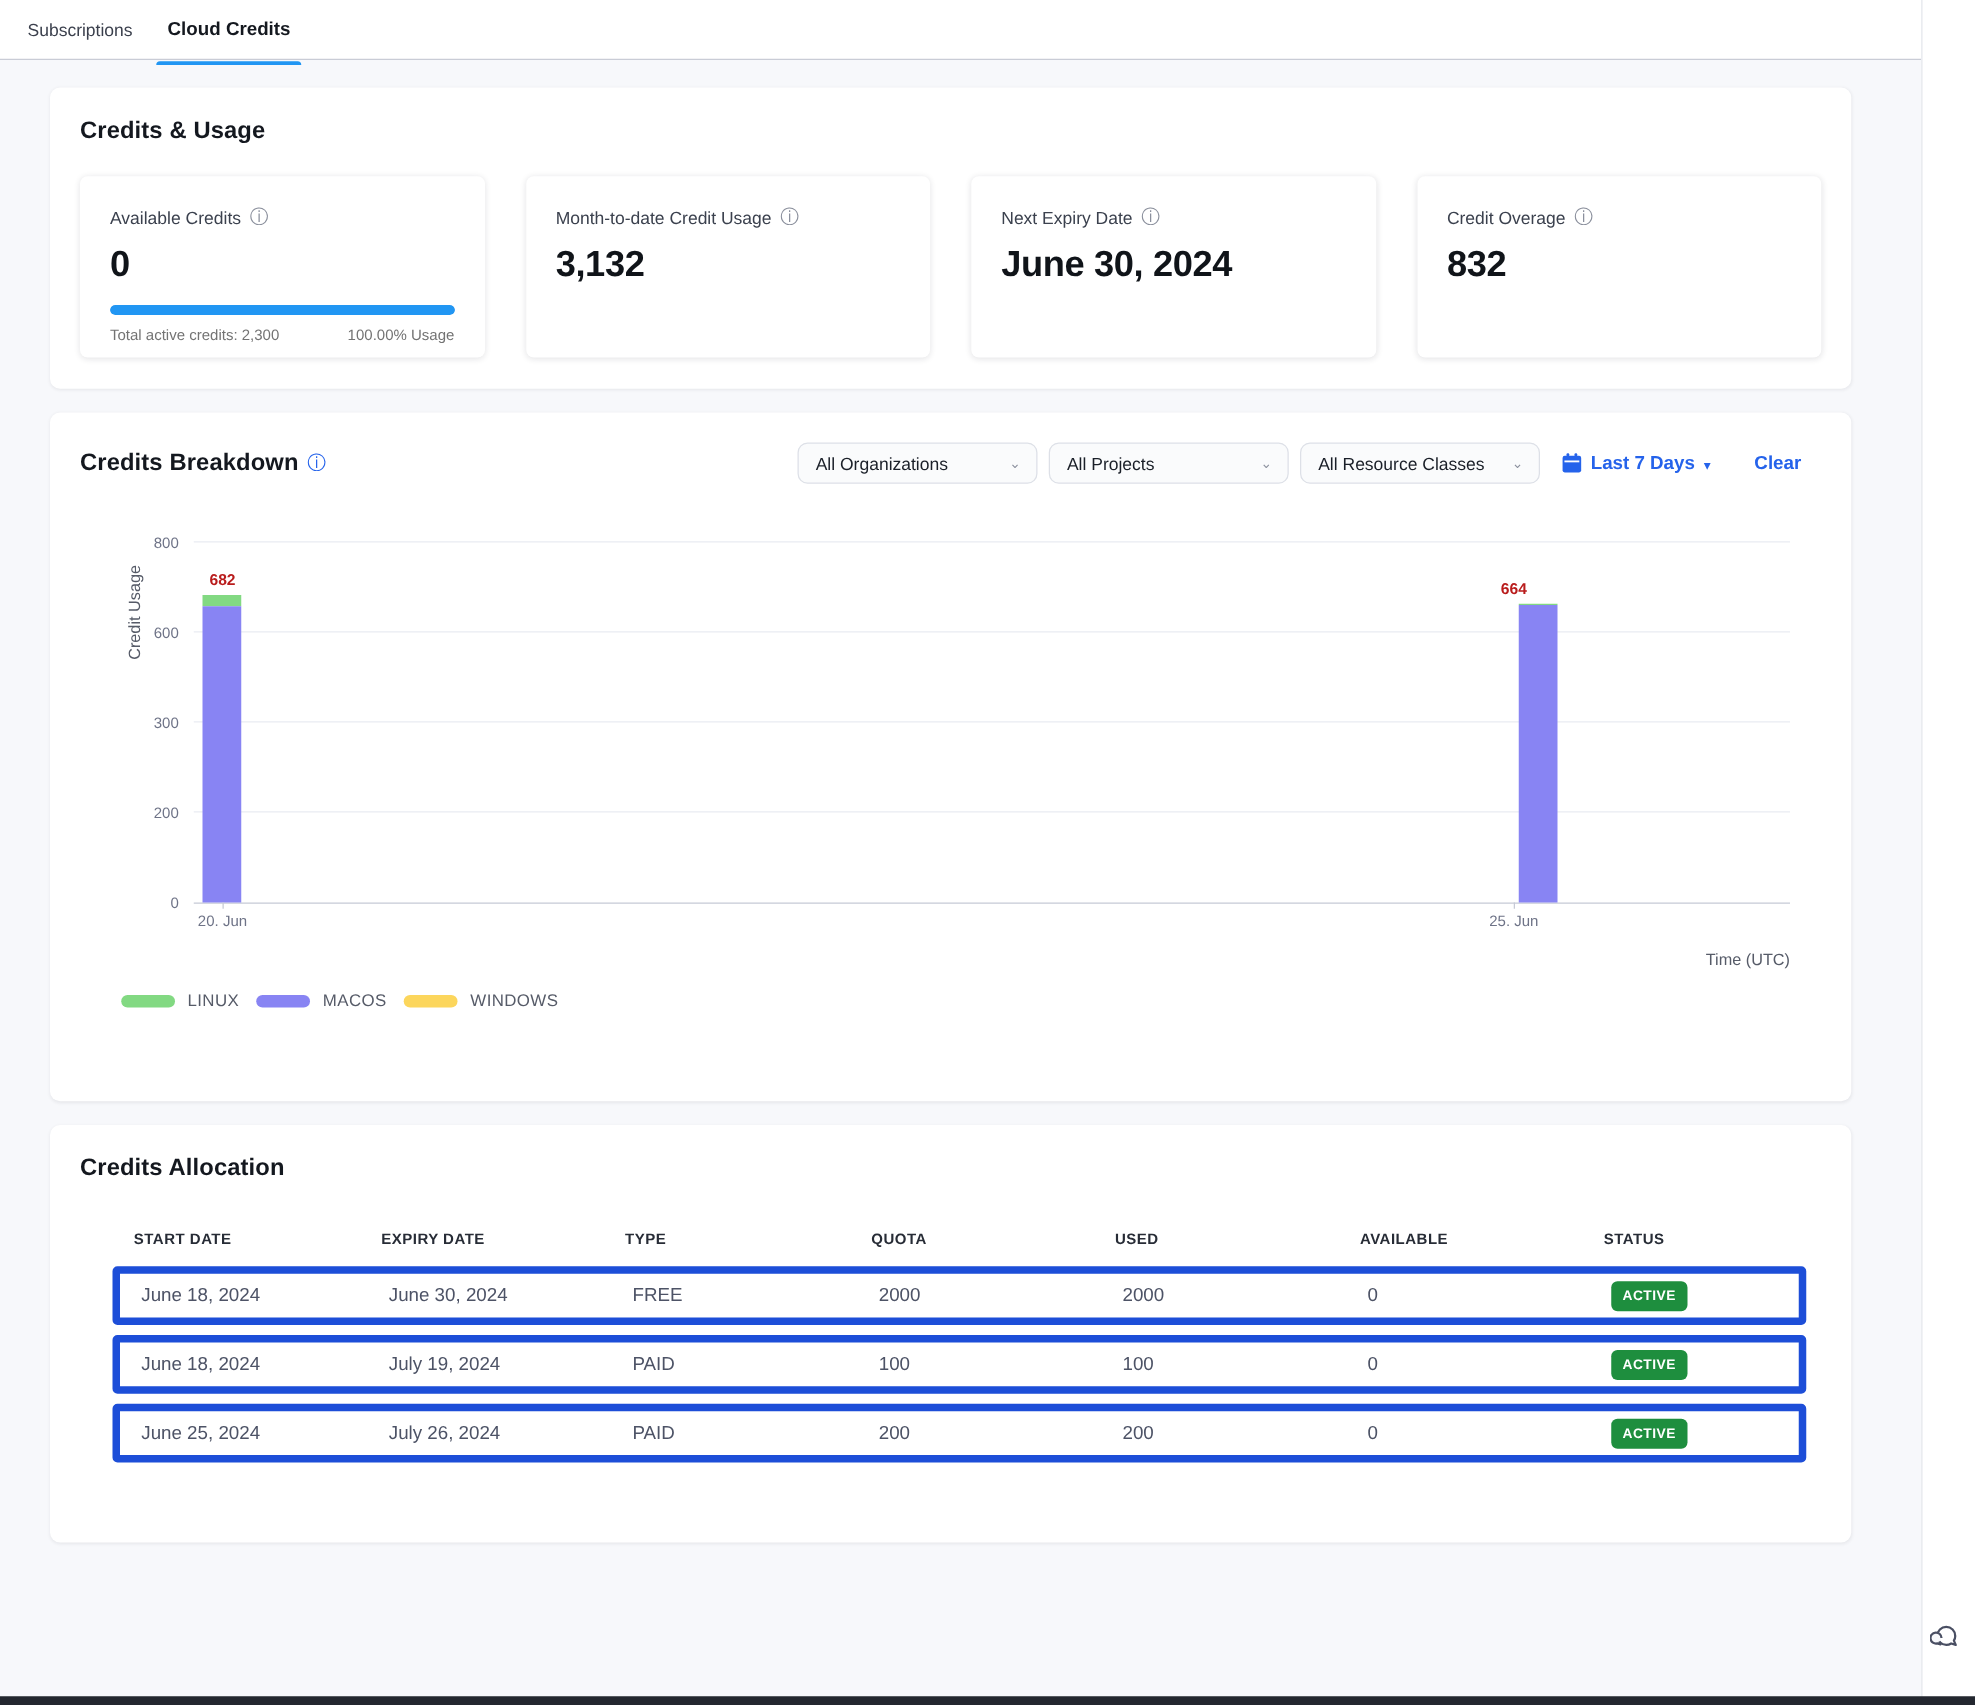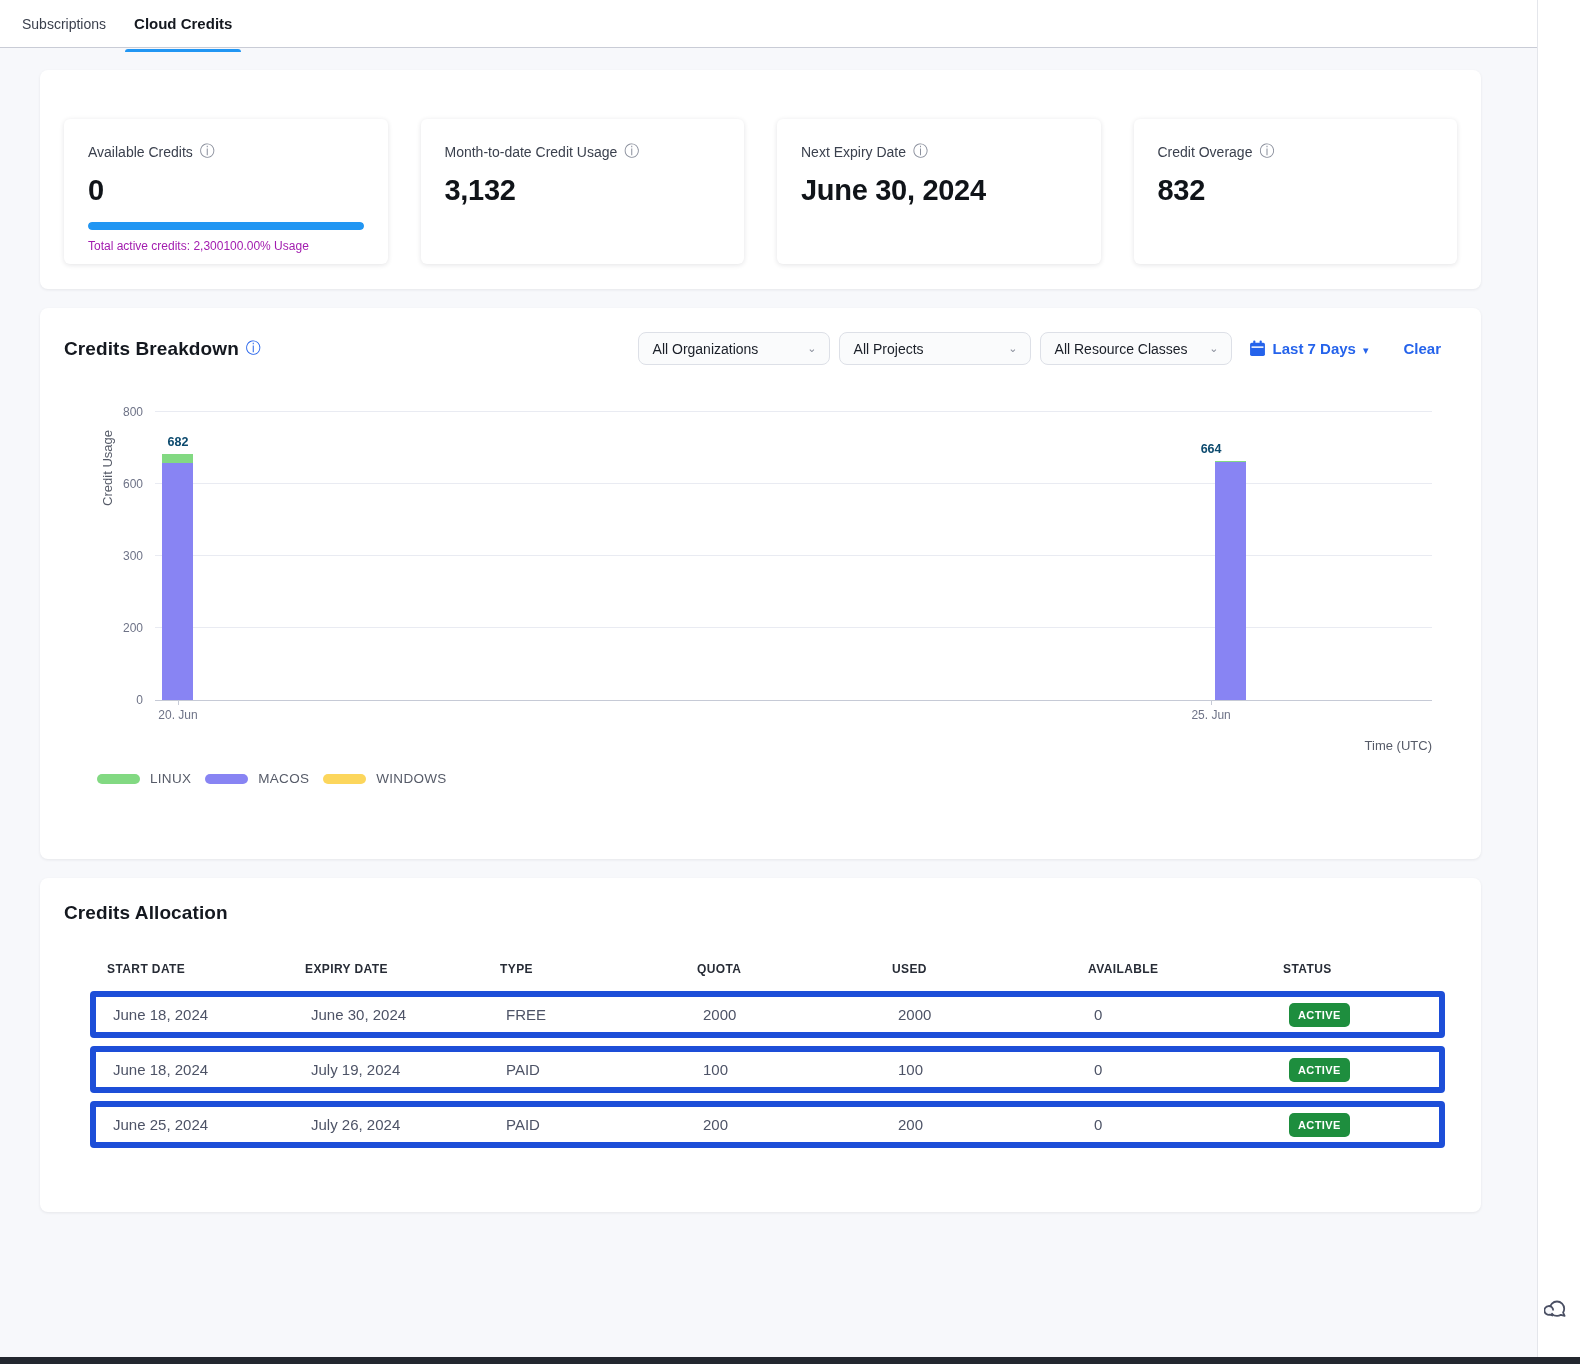--- a/index.html
+++ b/index.html
@@ -24,21 +24,21 @@
   .info-icon.blue { color:#2563eb; }
 
   
   .stat-row { display:flex; gap:33px; margin-top:25px; margin-bottom:1px; }
   .stat-card { width:325px; height:145px; background:#fff; border-radius:6px;
                box-shadow:0 1px 5px rgba(23,28,38,.12); padding:23px 24px; }
   .stat-label { font-size:14px; color:#3b414e; display:flex; align-items:center; }
   .stat-value { font-size:29px; font-weight:bold; color:#101419; margin-top:13px; letter-spacing:-.3px; }
   .progress-track { margin-top:15px; height:8px; border-radius:4px; background:#e8eaf0; overflow:hidden; }
   .progress-fill  { height:8px; border-radius:4px; background:#2196f3; }
-  .stat-footer { display:flex; margin-top:9px; font-size:12px; color:#a21caf; }
+  .stat-footer { display:flex; justify-content:space-between; margin-top:9px; font-size:12px; color:#737373; }
 
   
   .bd-header { display:flex; align-items:center; justify-content:space-between; }
   .bd-title-wrap { display:flex; align-items:center; }
   .filters { display:flex; align-items:center; gap:9px; }
   .dropdown { height:33px; min-width:192px; background:#fafbfc; border:1px solid #dde0e7; border-radius:8px;
               display:flex; align-items:center; justify-content:space-between; padding:0 12px 0 14px;
               font-size:14px; color:#1a1f28; cursor:pointer; }
   .chev { color:#8a8f9c; font-size:11px; margin-left:14px; }
   .daterange { display:flex; align-items:flex-end; gap:7px; color:#2563eb; font-size:15px; font-weight:bold;
@@ -50,21 +50,21 @@
   .chart-box { position:relative; height:462px; margin-top:8px; }
   .plot { position:absolute; left:91px; right:25px; top:40px; height:288px; border-bottom:1px solid #c6cad6; }
   .gridline { position:absolute; left:0; right:0; height:1px; background:#e9ebf2; }
   .ytick { position:absolute; right:calc(100% + 12px); width:40px; text-align:right;
            font-size:12px; color:#6e7387; transform:translateY(50%); }
   .ylabel { position:absolute; left:36px; top:57px; writing-mode:vertical-rl; transform:rotate(180deg);
             font-size:13px; color:#565b68; }
   .bar { position:absolute; bottom:0; width:31px; margin-left:-15.5px; display:flex; flex-direction:column; }
   .bar-seg { width:31px; }
   .bar-total { position:absolute; bottom:calc(100% + 5px); left:50%; transform:translateX(-50%);
-               font-size:12.5px; font-weight:bold; color:#0c4a6e; white-space:nowrap; }
+               font-size:12.5px; font-weight:bold; color:#b91c1c; white-space:nowrap; }
   .xtickmark { position:absolute; top:100%; width:1px; height:5px; background:#c6cad6; }
   .xticklabel { position:absolute; top:calc(100% + 8px); transform:translateX(-50%);
                 font-size:12px; color:#6e7387; white-space:nowrap; }
   .xaxis-title { position:absolute; right:25px; top:365px; font-size:13px; color:#565b68; }
   .legend { position:absolute; left:33px; top:398px; display:flex; align-items:center; gap:14px; }
   .legend-item { display:flex; align-items:center; gap:10px; cursor:pointer; }
   .legend-pill { width:43px; height:10px; border-radius:5px; }
   .legend-label { font-size:13.5px; color:#565b68; letter-spacing:.3px; }
 
   
@@ -91,20 +91,21 @@
 <div class="app">
 
   <header class="tabbar">
     <div class="tab">Subscriptions</div>
     <div class="tab active">Cloud Credits</div>
   </header>
 
   <div class="main">
 
     <section class="card">
+      <h2 class="card-title">Credits &amp; Usage</h2>
       <div class="stat-row">
 
         <div class="stat-card">
           <div class="stat-label">
             <span>Available Credits</span>
             <span class="info-icon">ⓘ</span>
           </div>
           <div class="stat-value">0</div>
           <div class="progress-track">
             <div class="progress-fill" id="usage-progress-fill" style="width: 100%;"></div>

